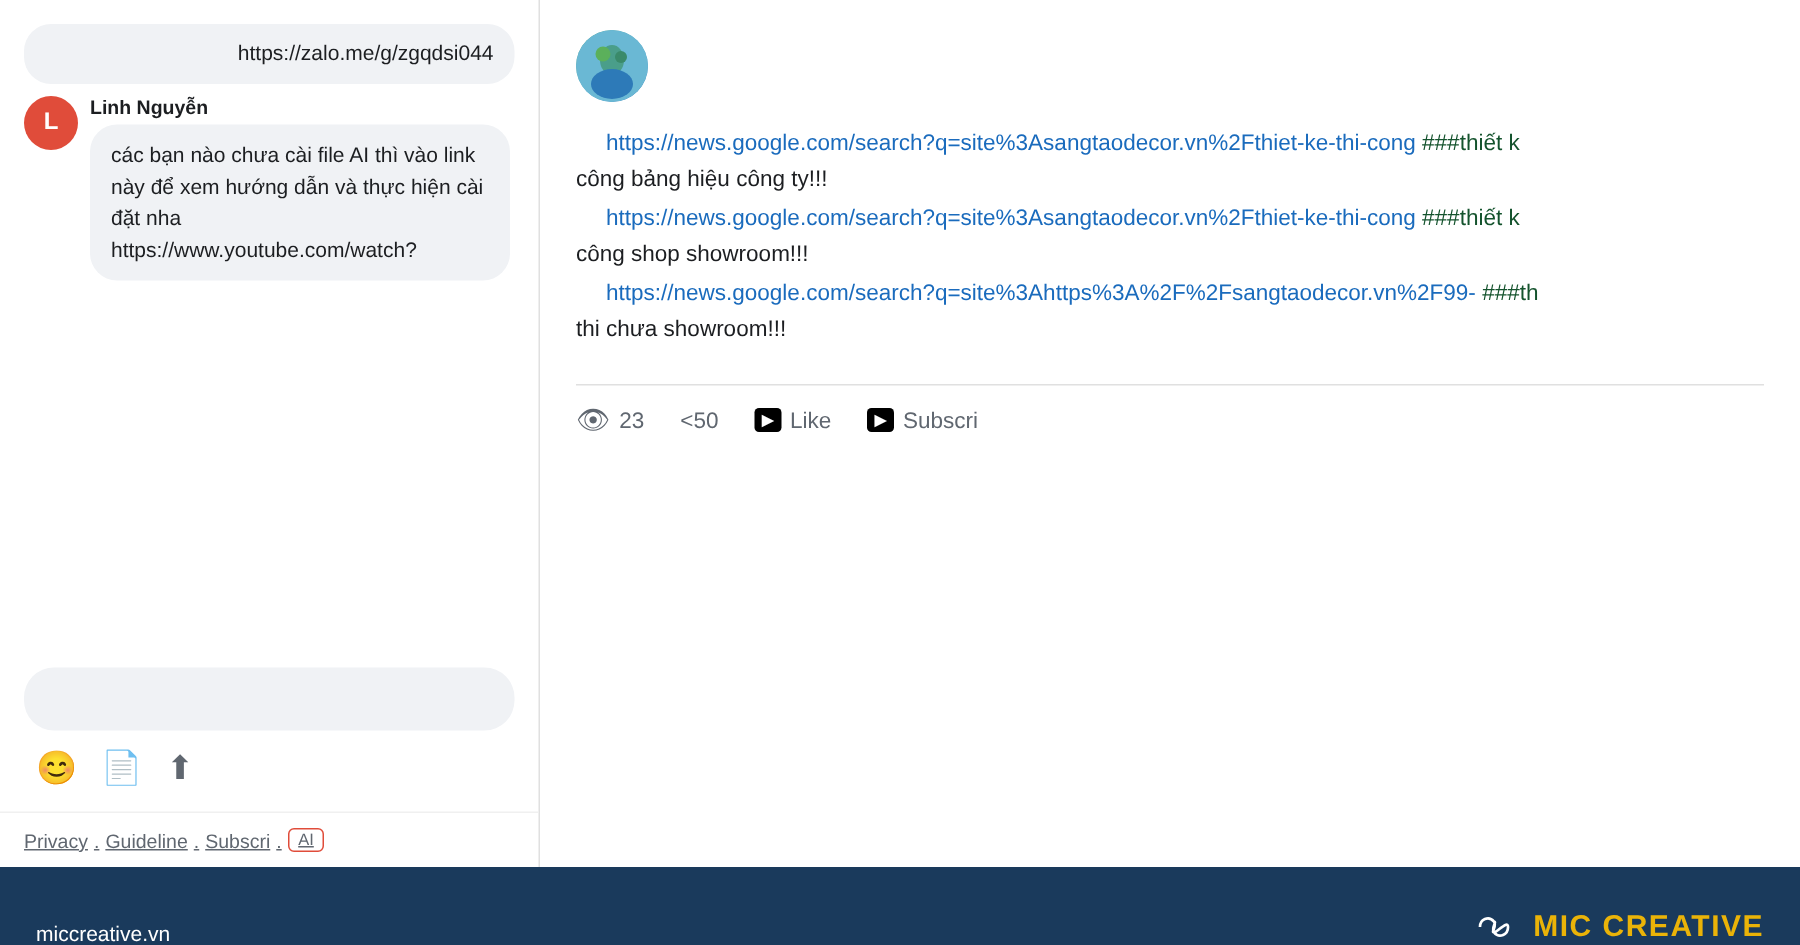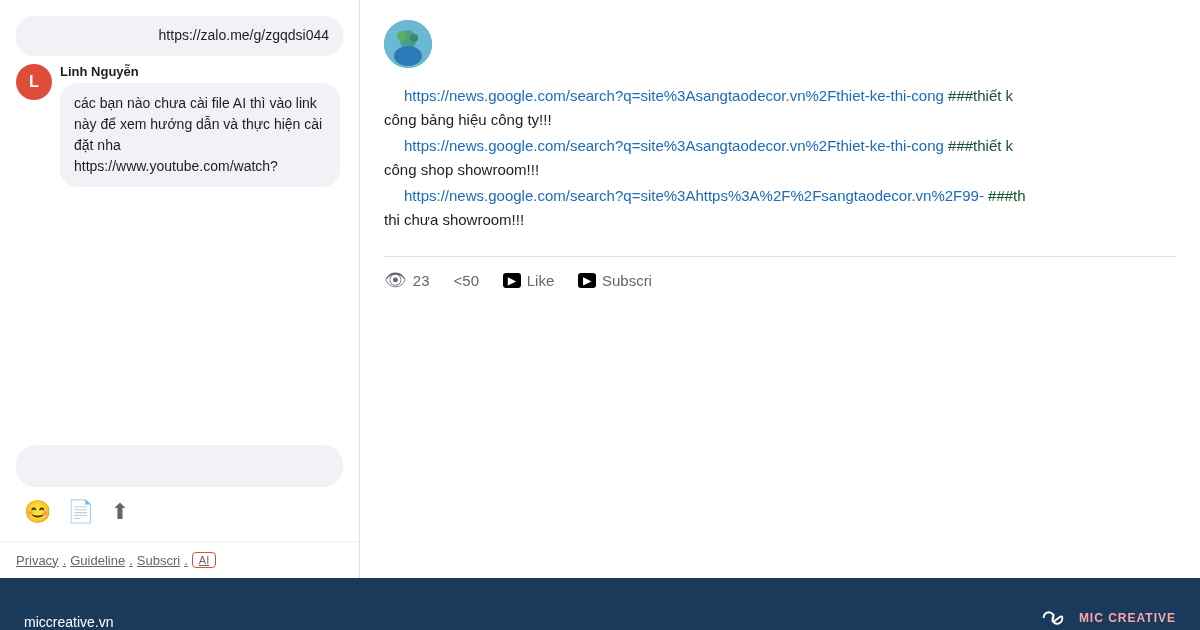--- a/index.html
+++ b/index.html
@@ -278,22 +278,22 @@
       align-items: center;
       gap: 8px;
     }
 
     .mic-logo-icon {
       width: 36px;
       height: 24px;
     }
 
     .mic-logo-text {
-      color: #fca5a5;
-      font-size: 12px;
+      color: #eab308;
+      font-size: 20px;
       font-weight: 700;
       letter-spacing: 1px;
       text-transform: uppercase;
     }
 
   </style>
 </head>
 <body>
 
 <div class="main-content">

